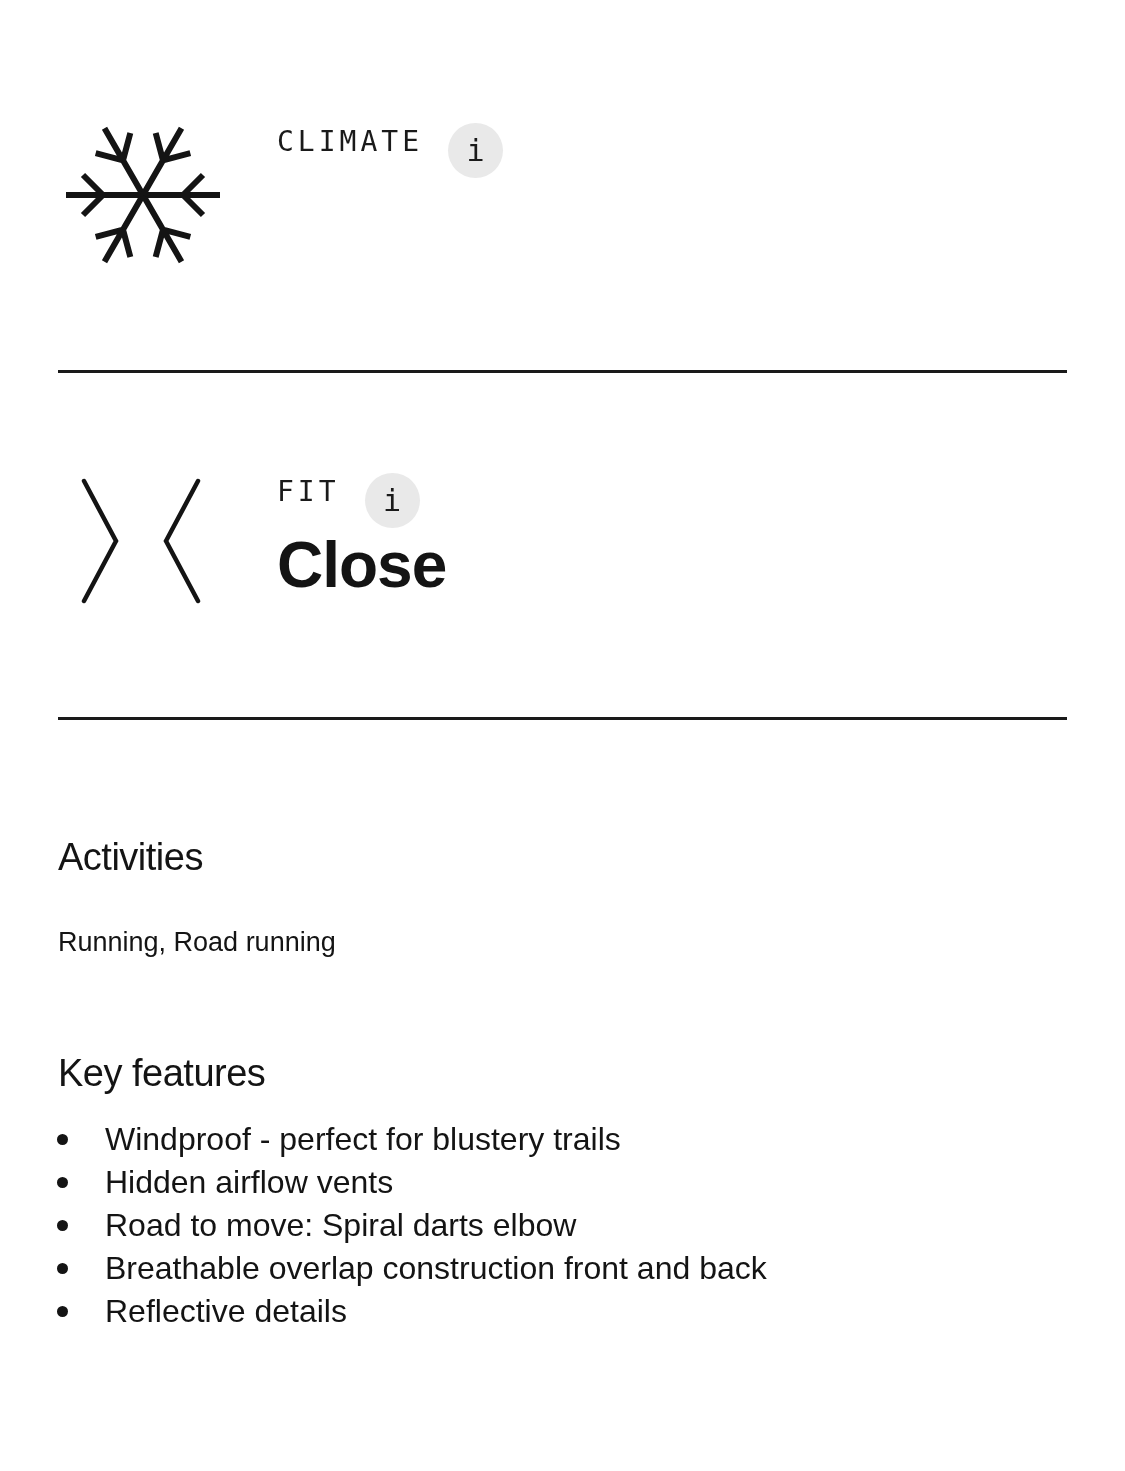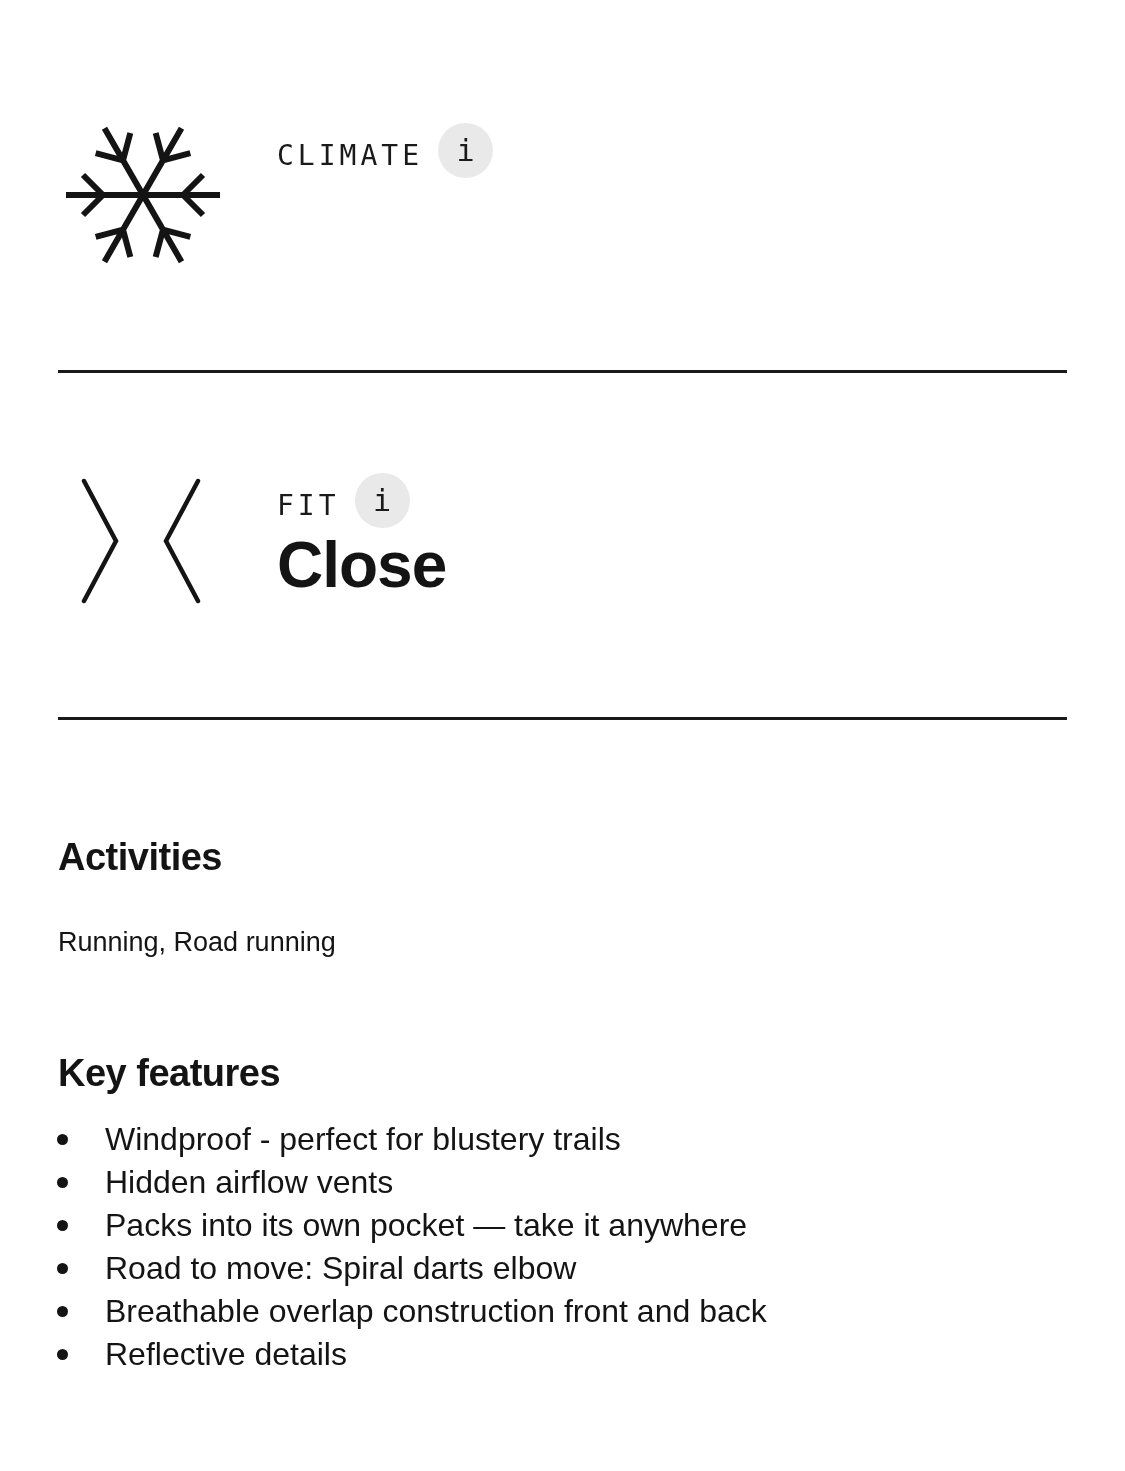--- a/index.html
+++ b/index.html
@@ -15,22 +15,22 @@
   }
 
   .spec-icon { position: absolute; }
   .snowflake-svg { left: 63px; top: 115px; }
   .fit-svg { left: 76px; top: 478px; }
 
   .spec-label-row {
     position: absolute;
     left: 277px;
     display: flex;
-    align-items: center;
-    gap: 15px;
+    align-items: flex-start;
+    gap: 25px;
     height: 55px;
   }
   .spec-label-row.climate { top: 123px; }
   .spec-label-row.fit { top: 473px; }
 
   .spec-label {
     font-family: "DejaVu Sans Mono", monospace;
     font-size: 28px;
     letter-spacing: 4px;
     color: #1a1a1a;
@@ -77,21 +77,21 @@
     height: 3px;
     background: #1a1a1a;
   }
   .divider.d1 { top: 370px; }
   .divider.d2 { top: 717px; }
 
   .section-heading {
     position: absolute;
     left: 58px;
     font-size: 38px;
-    font-weight: 700;
+    font-weight: 400;
     letter-spacing: -0.5px;
     line-height: 1;
     white-space: nowrap;
     text-align: center;
   }
   .heading-activities { top: 838px; }
   .heading-features { top: 1054px; }
 
   .activities-value {
     position: absolute;
@@ -168,19 +168,18 @@
 
   <div class="divider d2"></div>
 
   <h2 class="section-heading heading-activities">Activities</h2>
   <p class="activities-value">Running, Road running</p>
 
   <h2 class="section-heading heading-features">Key features</h2>
   <ul class="features-list">
     <li>Windproof - perfect for blustery trails</li>
     <li>Hidden airflow vents</li>
-    <li>Packs into its own pocket — take it anywhere</li>
     <li>Road to move: Spiral darts elbow</li>
     <li>Breathable overlap construction front and back</li>
     <li>Reflective details</li>
   </ul>
 
 </div>
 
 </body></html>

